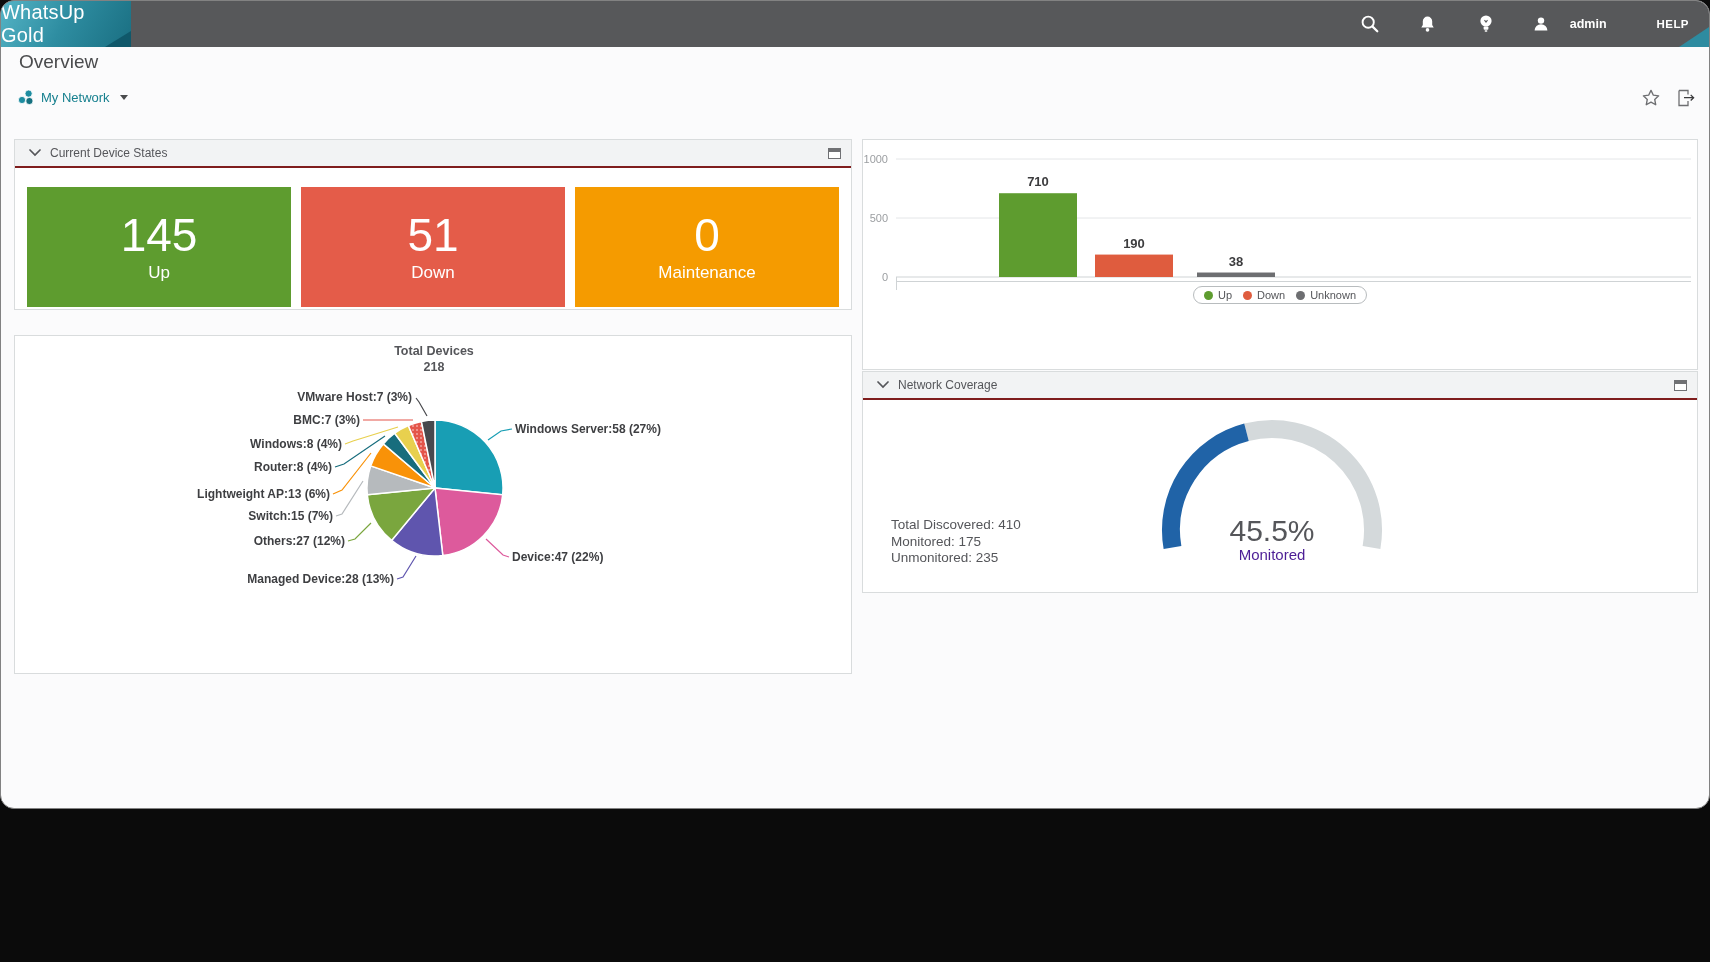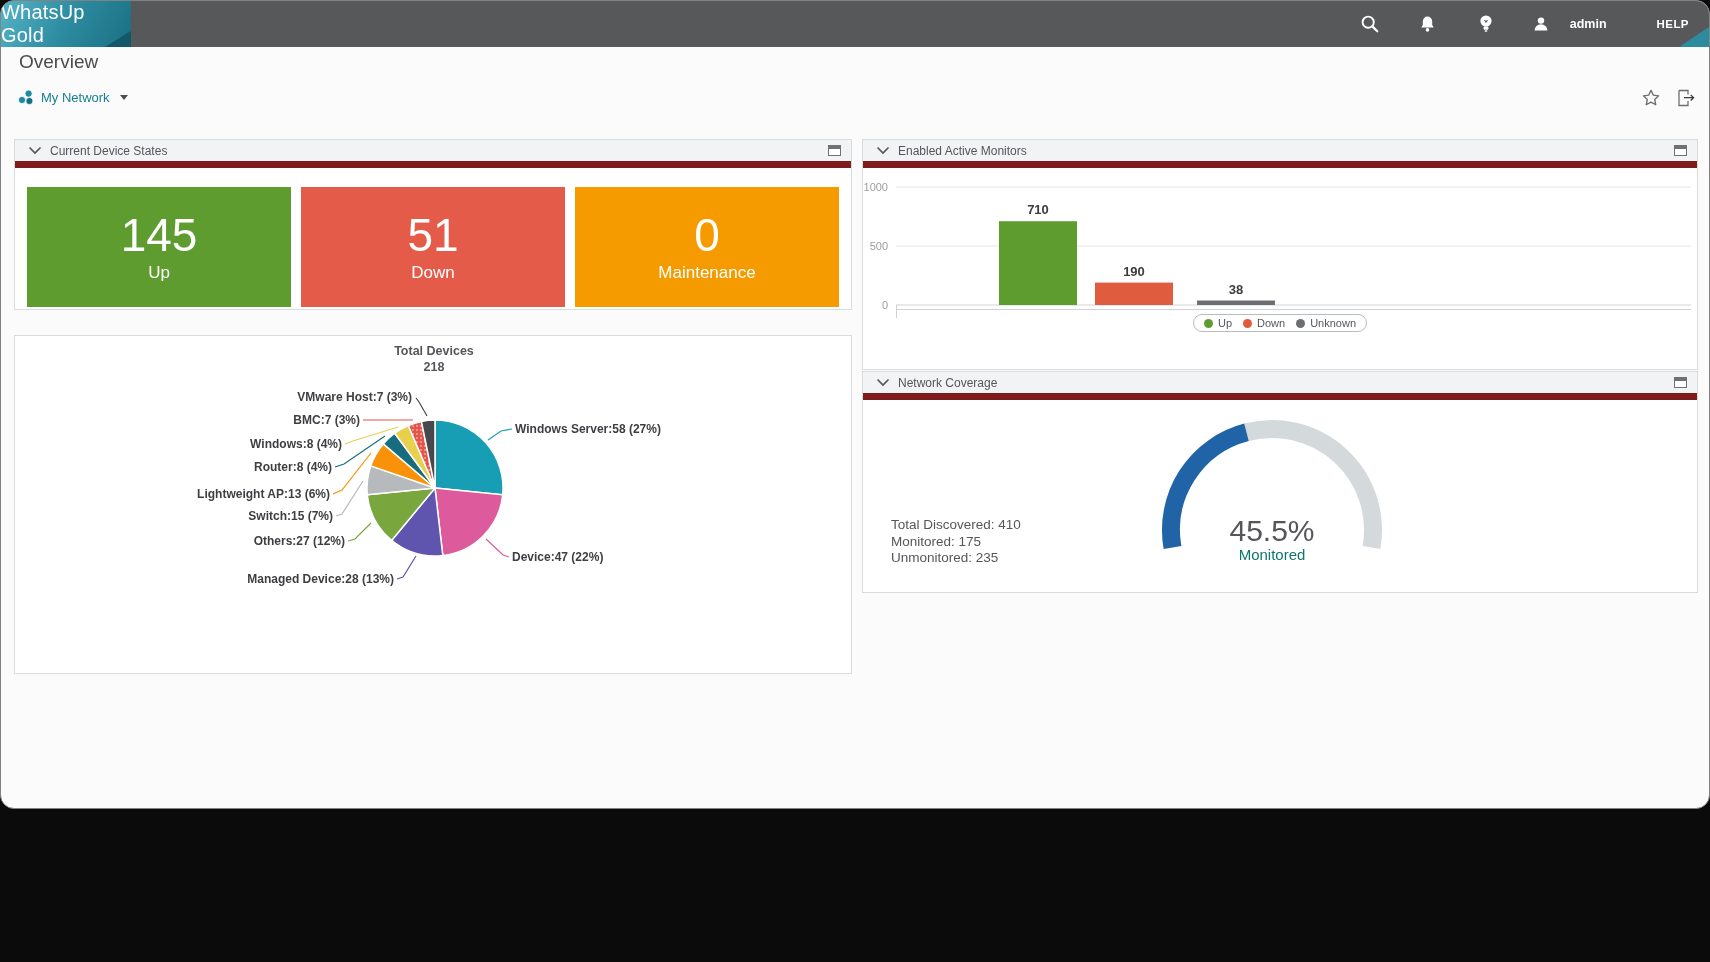--- a/index.html
+++ b/index.html
@@ -26,21 +26,21 @@
   
   .page-title{position:absolute;left:18px;top:50px;font-size:19px;color:#4a4b4d;}
   .breadcrumb{position:absolute;left:16px;top:88px;display:flex;align-items:center;gap:7px;cursor:pointer;}
   .breadcrumb-label{color:#17808f;font-size:13px;}
   .caret{width:0;height:0;border-left:4px solid transparent;border-right:4px solid transparent;border-top:5px solid #4a4b4d;margin-left:3px;}
   .page-actions{position:absolute;left:1640px;top:87px;display:flex;gap:15px;}
   .page-actions .act{width:20px;height:20px;display:inline-flex;align-items:center;justify-content:center;cursor:pointer;}
 
   
   .panel{position:absolute;background:#fff;border:1px solid #d9dcdd;box-sizing:border-box;}
-  .panel-header{height:28px;background:#f2f3f4;border-bottom:7px solid #7f1d1d;display:flex;align-items:center;
+  .panel-header{height:28px;background:#f2f3f4;border-bottom:2px solid #7f1d1d;display:flex;align-items:center;
                 padding:0 10px 0 14px;box-sizing:border-box;}
   .panel-title{font-size:12px;color:#55565a;margin-left:9px;}
   .chev{display:inline-flex;align-items:center;cursor:pointer;}
   .maximize{margin-left:auto;width:13px;height:11px;border:1px solid #707174;border-top:4px solid #707174;
             box-sizing:border-box;background:#fff;cursor:pointer;}
   .panel-body{position:relative;height:calc(100% - 28px);overflow:hidden;}
   .panel-body svg{display:block;}
 
   #panel-states  {left:13px; top:138px;width:838px;height:171px;}
   #panel-monitors{left:861px;top:138px;width:836px;height:231px;}
@@ -62,21 +62,21 @@
   .ytick{font-size:11px;fill:#9b9ea1;}
   .bar-val{font-size:13px;font-weight:700;fill:#3c3c3e;text-anchor:middle;}
 
   
   .pie-center-title,.pie-center-total{font-size:12.5px;font-weight:700;fill:#55565a;text-anchor:middle;}
   .pie-label{font-size:12px;font-weight:600;fill:#3e3f42;}
 
   
   .coverage-stats{position:absolute;left:28px;top:117px;font-size:13.5px;line-height:16.5px;color:#55565a;}
   .gauge-value{position:absolute;left:409px;top:116px;transform:translateX(-50%);font-size:30px;line-height:30px;color:#55565a;}
-  .gauge-sub{position:absolute;left:409px;top:147px;transform:translateX(-50%);font-size:15px;line-height:16px;color:#0f766e;}
+  .gauge-sub{position:absolute;left:409px;top:147px;transform:translateX(-50%);font-size:15px;line-height:16px;color:#4c1d95;}
 </style>
 </head>
 <body>
 
 <div class="window">
 
   <nav class="nav">
     <div class="brand">
       <span>WhatsUp Gold</span>
     </div>
@@ -165,29 +165,20 @@
           </div>
           <div class="tile" style="background: #15803d; border-radius: 20px;">
             <div class="tile-value">22</div>
             <div class="tile-label">Unknown</div>
           </div>
         </div>
     </div>
   </section>
 
   <section class="panel" id="panel-monitors">
-    <div class="panel-header">
-      <span class="chev">
-        <svg width="12" height="8" viewBox="0 0 12 8">
-            <polyline points="1,1 6,6 11,1" fill="none" stroke="#55565a" stroke-width="1.7" stroke-linecap="round"></polyline>
-          </svg>
-      </span>
-      <span class="panel-title">Enabled Active Monitors</span>
-      <span class="maximize"></span>
-    </div>
     <div class="panel-body">
       <svg viewBox="0 0 834 203" width="834" height="203">
         <g>
             <line x1="33" x2="828" y1="137" y2="137" stroke="#cfd3d5" stroke-width="1"></line>
             <text x="25" y="141" text-anchor="end" class="ytick">0</text>
             <line x1="33" x2="828" y1="78" y2="78" stroke="#e4e6e8" stroke-width="1"></line>
             <text x="25" y="82" text-anchor="end" class="ytick">500</text>
             <line x1="33" x2="828" y1="19" y2="19" stroke="#e4e6e8" stroke-width="1"></line>
             <text x="25" y="23" text-anchor="end" class="ytick">1000</text>
             <line x1="33" x2="828" y1="141.5" y2="141.5" stroke="#cfd3d5" stroke-width="1"></line>

